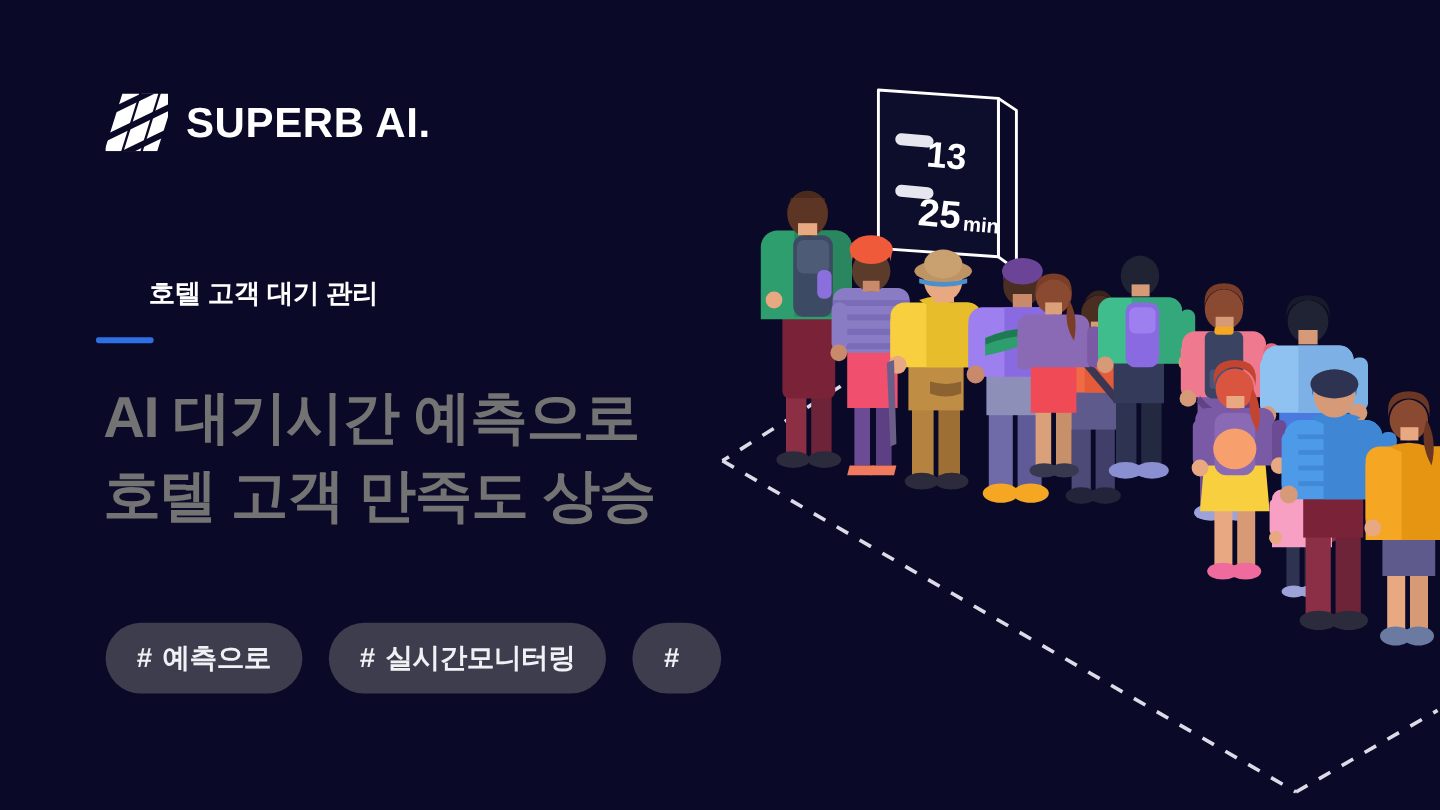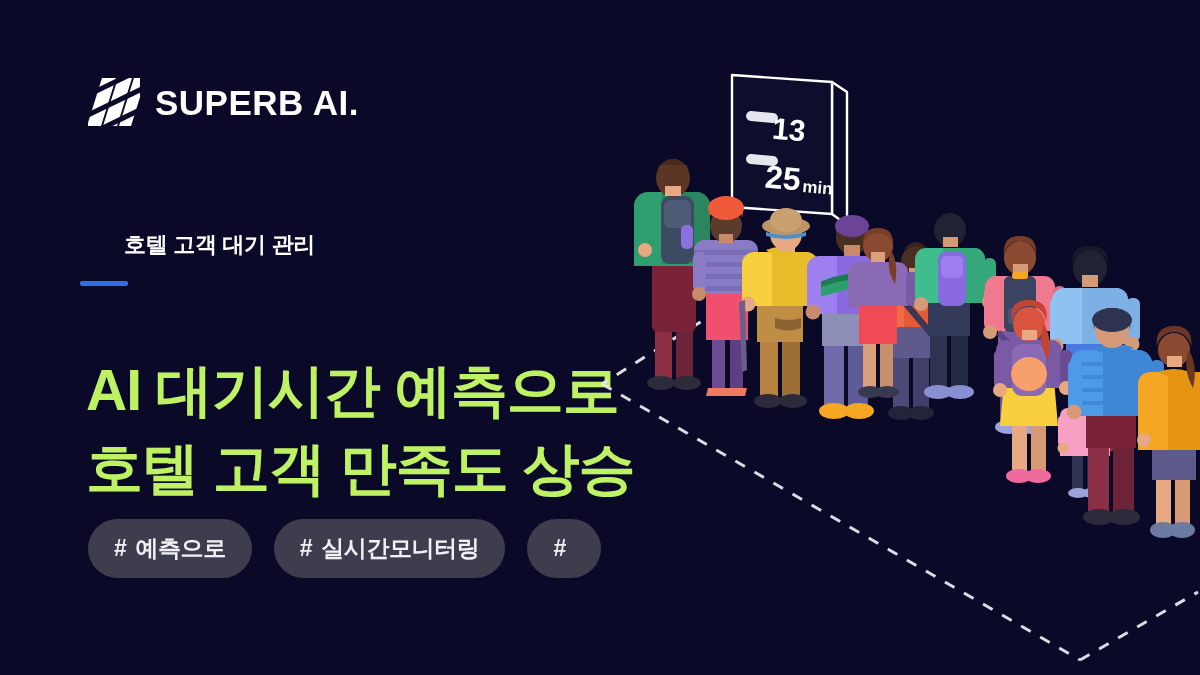--- a/index.html
+++ b/index.html
@@ -27,22 +27,22 @@
     white-space:nowrap;
     margin-left:36px;
   }
   .accent-bar {
     position:absolute; left:80px; top:281px;
     width:48px; height:5px; border-radius:2px;
   }
 
   .headline {
     position:absolute; left:-2px; top:316px;
-    color:#bef264; font-size:57px; font-weight:700;
-    line-height:1.36; letter-spacing:-1px; white-space:pre-line;margin-top:36px;
+    color:#737373; font-size:48px; font-weight:700;
+    line-height:1.36; letter-spacing:-1px; white-space:pre-line;
   }
 
   .tags { position:absolute; left:0px; top:519px; display:flex; gap:22px; }
   .tag {
     height:59px; border-radius:30px;
     display:flex; align-items:center; justify-content:center;
     padding:0 26px;
     color:#f0f0f5; font-size:23px; font-weight:700; letter-spacing:-0.4px;
     white-space:nowrap;
   }

